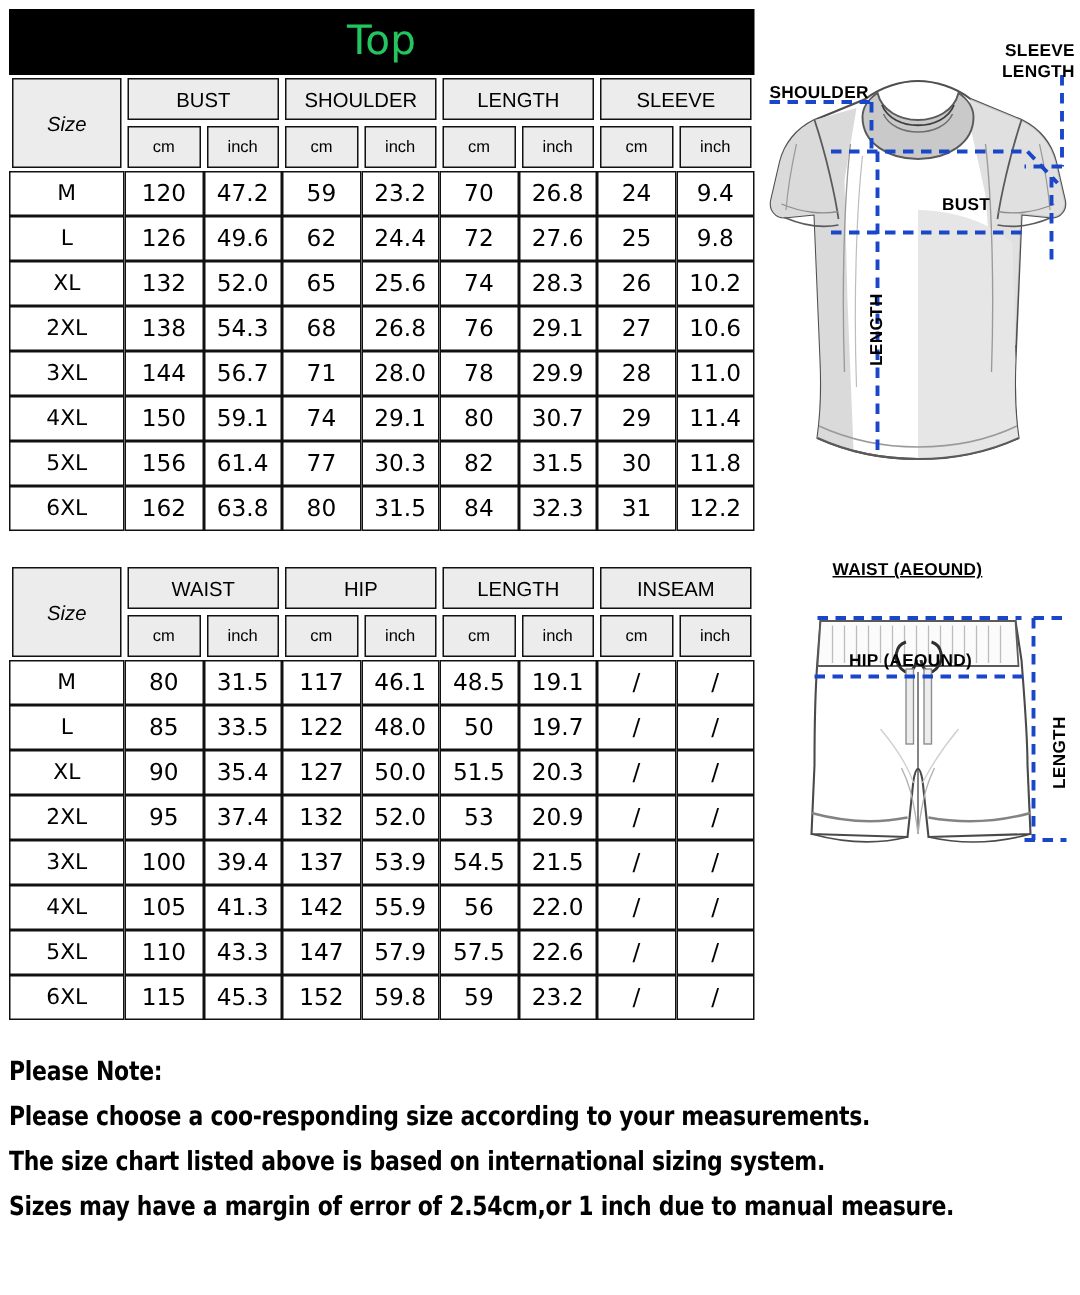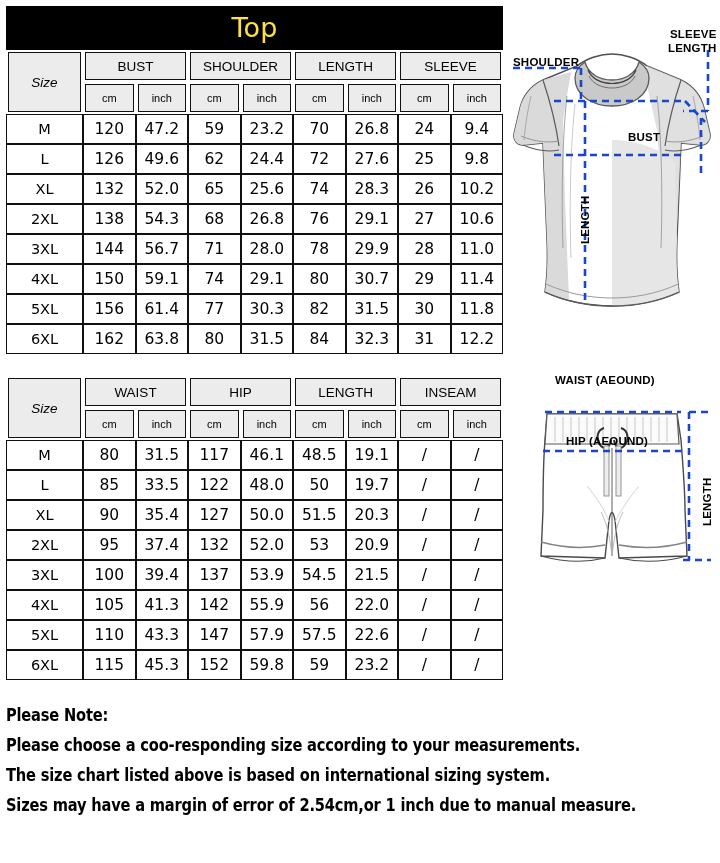--- a/index.html
+++ b/index.html
@@ -34,21 +34,21 @@
     left: 505px;
     top: 0px;
     width: 215px;
     height: 745px;
   }
 
   
   .chart-block { width: 497px; }
   .chart-title {
     background: #000000;
-    color: #fde047;
+    color: #22c55e;
     text-align: center;
     font-size: 27px;
     font-weight: 400;
     line-height: 44px;
     height: 44px;
     letter-spacing: .2px;
     font-family: "DejaVu Sans", sans-serif;
   }
   table.size-table {
     border-collapse: separate;
@@ -518,21 +518,21 @@
           <line x1="38" y1="81" x2="178" y2="81"></line>
 
           <line x1="184" y1="42" x2="184" y2="190"></line>
 
           <line x1="184" y1="42" x2="208" y2="42"></line>
 
           <line x1="178" y1="190" x2="206" y2="190"></line>
         </g>
       </svg>
 
-      <div class="fig-label" style="left:50px; top:4px;">WAIST (AEOUND)</div>
+      <div class="fig-label" style="left:50px; top:4px;text-decoration:underline;">WAIST (AEOUND)</div>
       <div class="fig-label" style="left:61px; top:65px;">HIP (AEOUND)</div>
       <div class="fig-label vert" style="left:196px; top:156px;">LENGTH</div>
     </div>
   </div>
 
   <div class="notes">
     <div class="note-line">Please Note:</div>
     <div class="note-line">Please choose a coo-responding size according to your measurements.</div>
     <div class="note-line">The size chart listed above is based on international sizing system.</div>
     <div class="note-line">Sizes may have a margin of error of 2.54cm,or 1 inch due to manual measure.</div>

